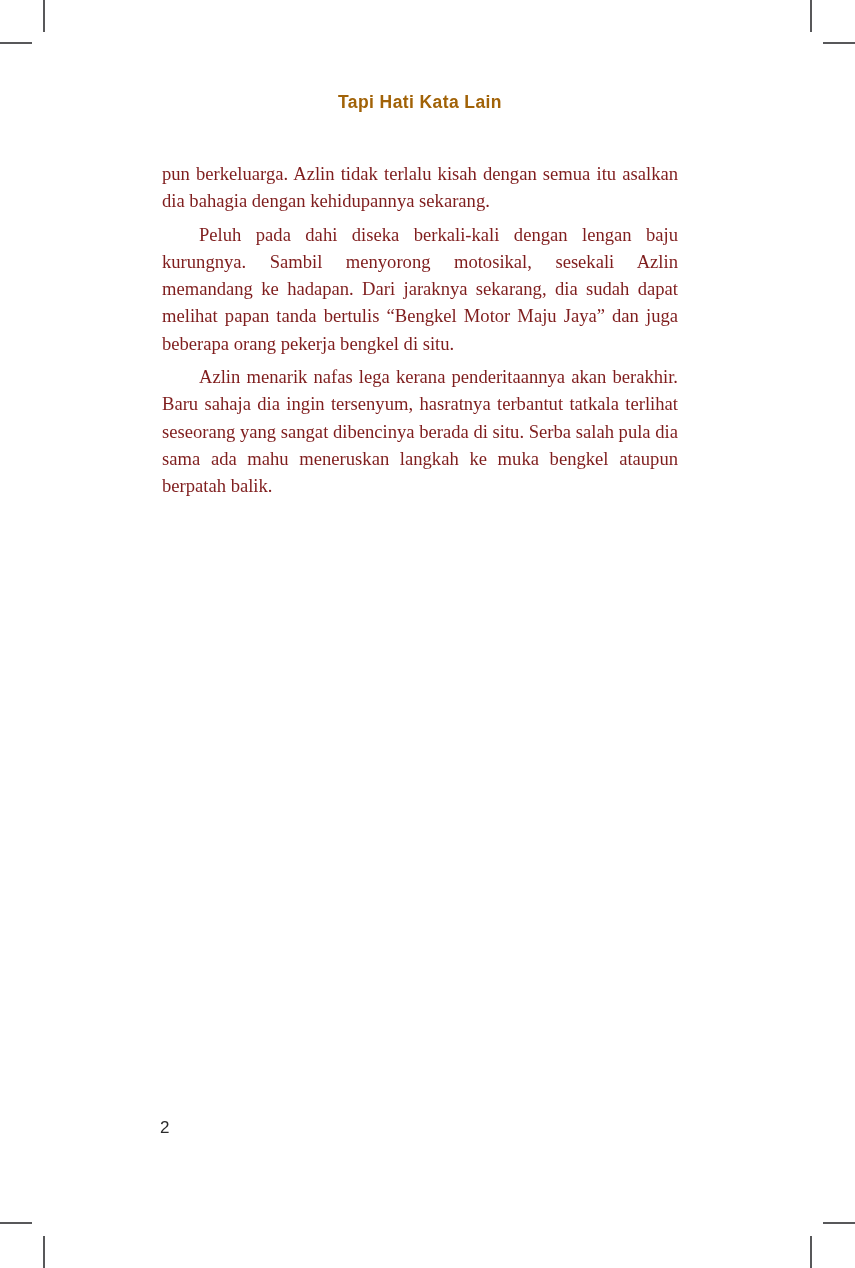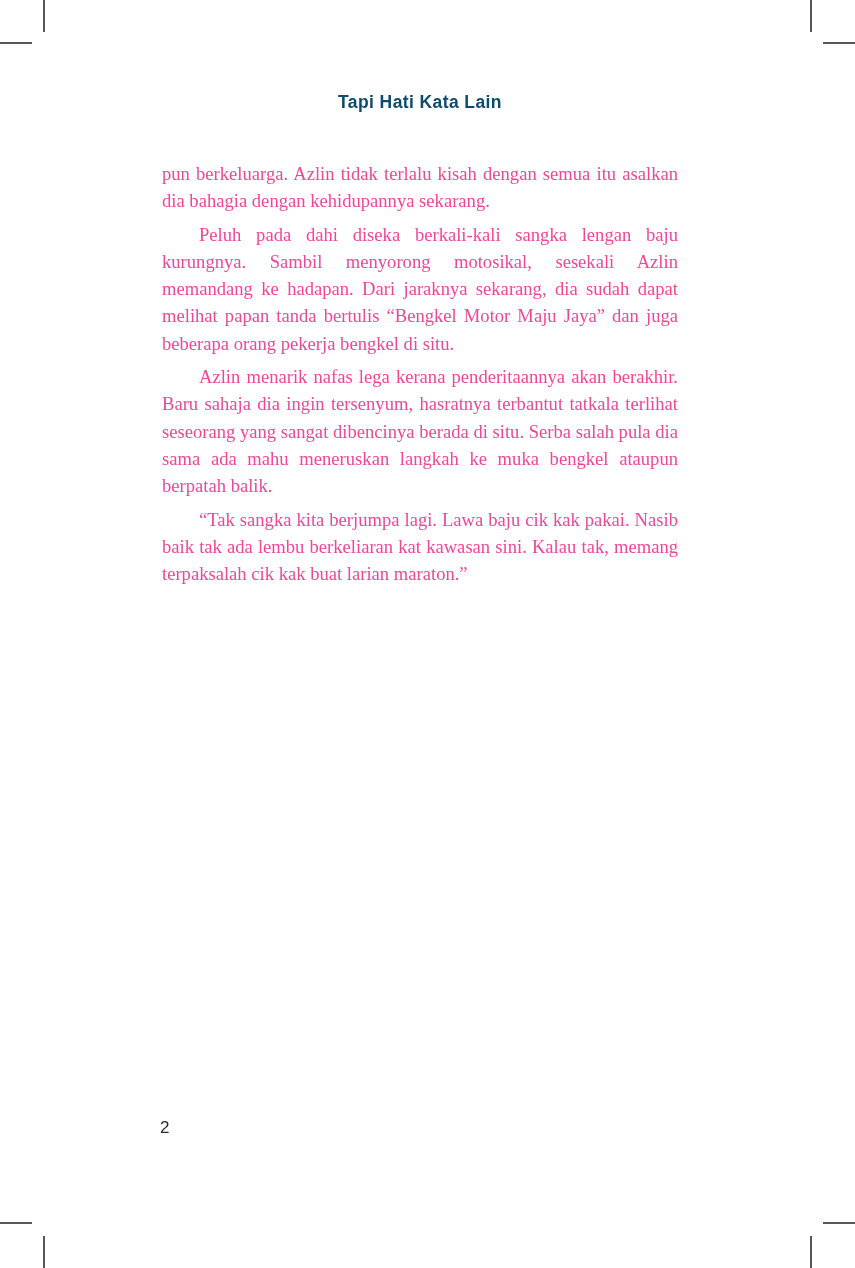--- a/index.html
+++ b/index.html
@@ -33,31 +33,31 @@
   .running-header {
     position: absolute;
     left: 162px;
     top: 92px;
     width: 516px;
     text-align: center;
     font-family: "Liberation Sans", "DejaVu Sans", sans-serif;
     font-weight: bold;
     font-size: 17.5px;
     letter-spacing: 0.4px;
-    color: #0c4a6e;
+    color: #a16207;
   }
   
   .page-body {
     position: absolute;
     left: 162px;
     top: 160px;
     width: 516px;
     font-size: 18.6px;
     line-height: 27.3px;
-    color: #ec4899;
+    color: #7f1d1d;
     text-align: justify;
   }
   .page-body p {
     margin: 0 0 6px 0;
   }
   .page-body p.indent {
     text-indent: 37px;
   }
   
   .page-number {
@@ -78,18 +78,17 @@
 <div class="crop h tr-h"></div>
 <div class="crop h bl-h"></div>
 <div class="crop v bl-v"></div>
 <div class="crop h br-h"></div>
 <div class="crop v br-v"></div>
 
 <div class="running-header">Tapi Hati Kata Lain</div>
 
 <div class="page-body">
   <p>pun berkeluarga. Azlin tidak terlalu kisah dengan semua itu asalkan dia bahagia dengan kehidupannya sekarang.</p>
-  <p class="indent">Peluh pada dahi diseka berkali-kali sangka lengan baju kurungnya. Sambil menyorong motosikal, sesekali Azlin memandang ke hadapan. Dari jaraknya sekarang, dia sudah dapat melihat papan tanda bertulis “Bengkel Motor Maju Jaya” dan juga beberapa orang pekerja bengkel di situ.</p>
+  <p class="indent">Peluh pada dahi diseka berkali-kali dengan lengan baju kurungnya. Sambil menyorong motosikal, sesekali Azlin memandang ke hadapan. Dari jaraknya sekarang, dia sudah dapat melihat papan tanda bertulis “Bengkel Motor Maju Jaya” dan juga beberapa orang pekerja bengkel di situ.</p>
   <p class="indent">Azlin menarik nafas lega kerana penderitaannya akan berakhir. Baru sahaja dia ingin tersenyum, hasratnya terbantut tatkala terlihat seseorang yang sangat dibencinya berada di situ. Serba salah pula dia sama ada mahu meneruskan langkah ke muka bengkel ataupun berpatah balik.</p>
-  <p class="indent">“Tak sangka kita berjumpa lagi. Lawa baju cik kak pakai. Nasib baik tak ada lembu berkeliaran kat kawasan sini. Kalau tak, memang terpaksalah cik kak buat larian maraton.”</p>
 </div>
 
 <div class="page-number">2</div>
 
 </body></html>

